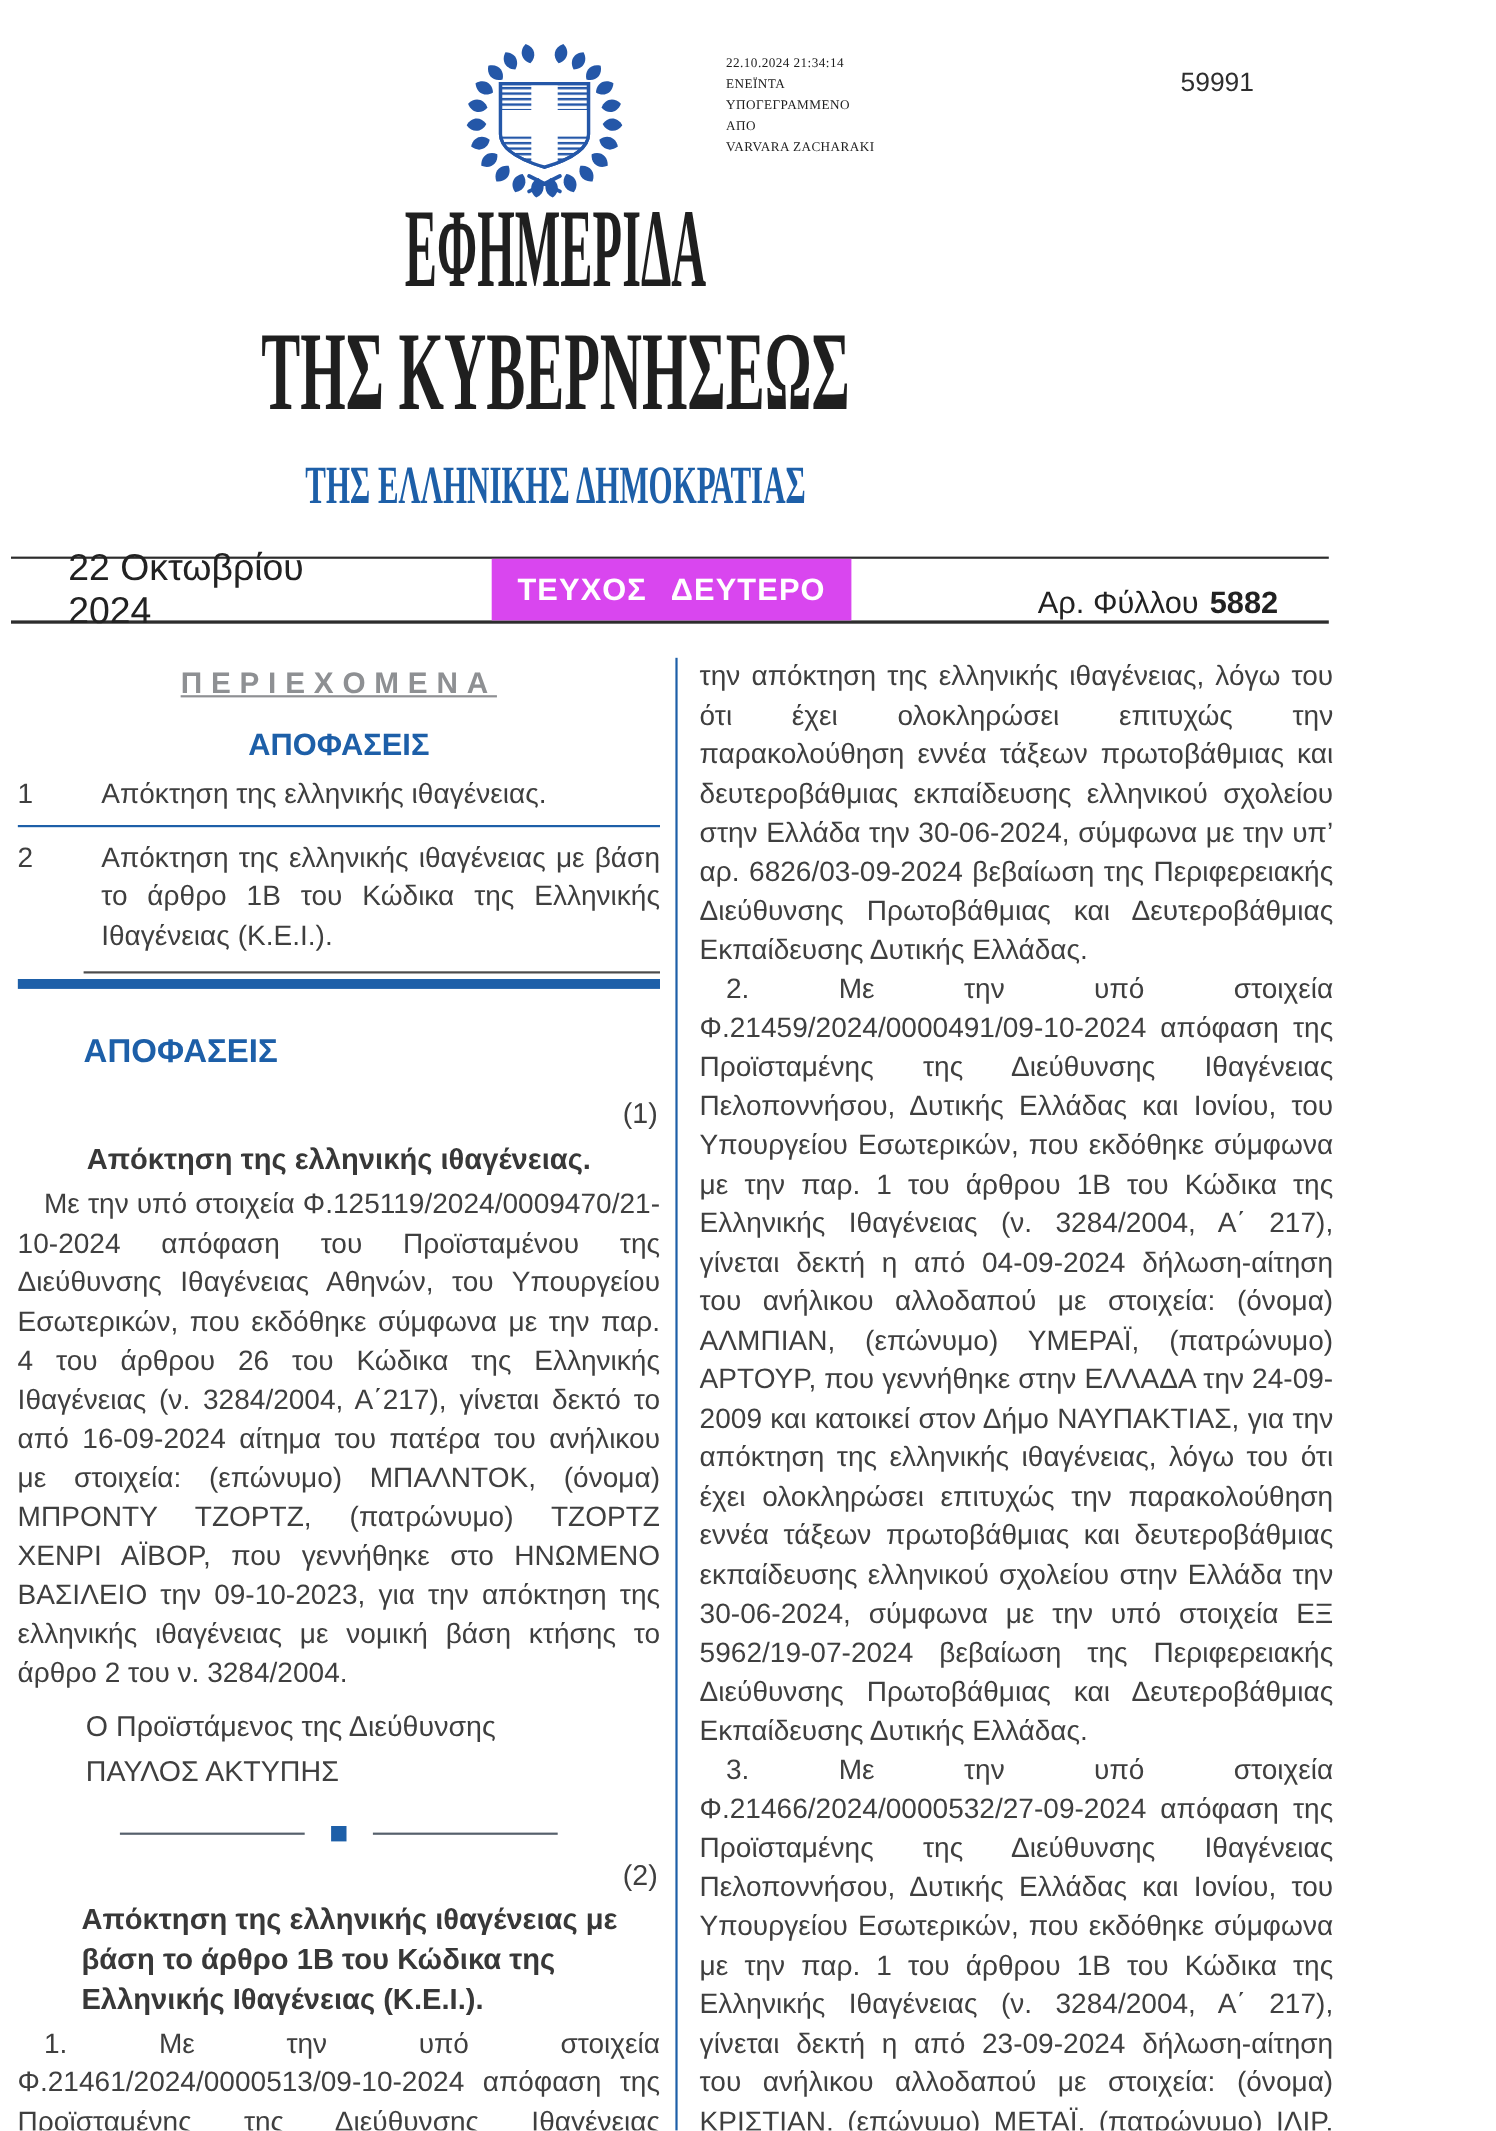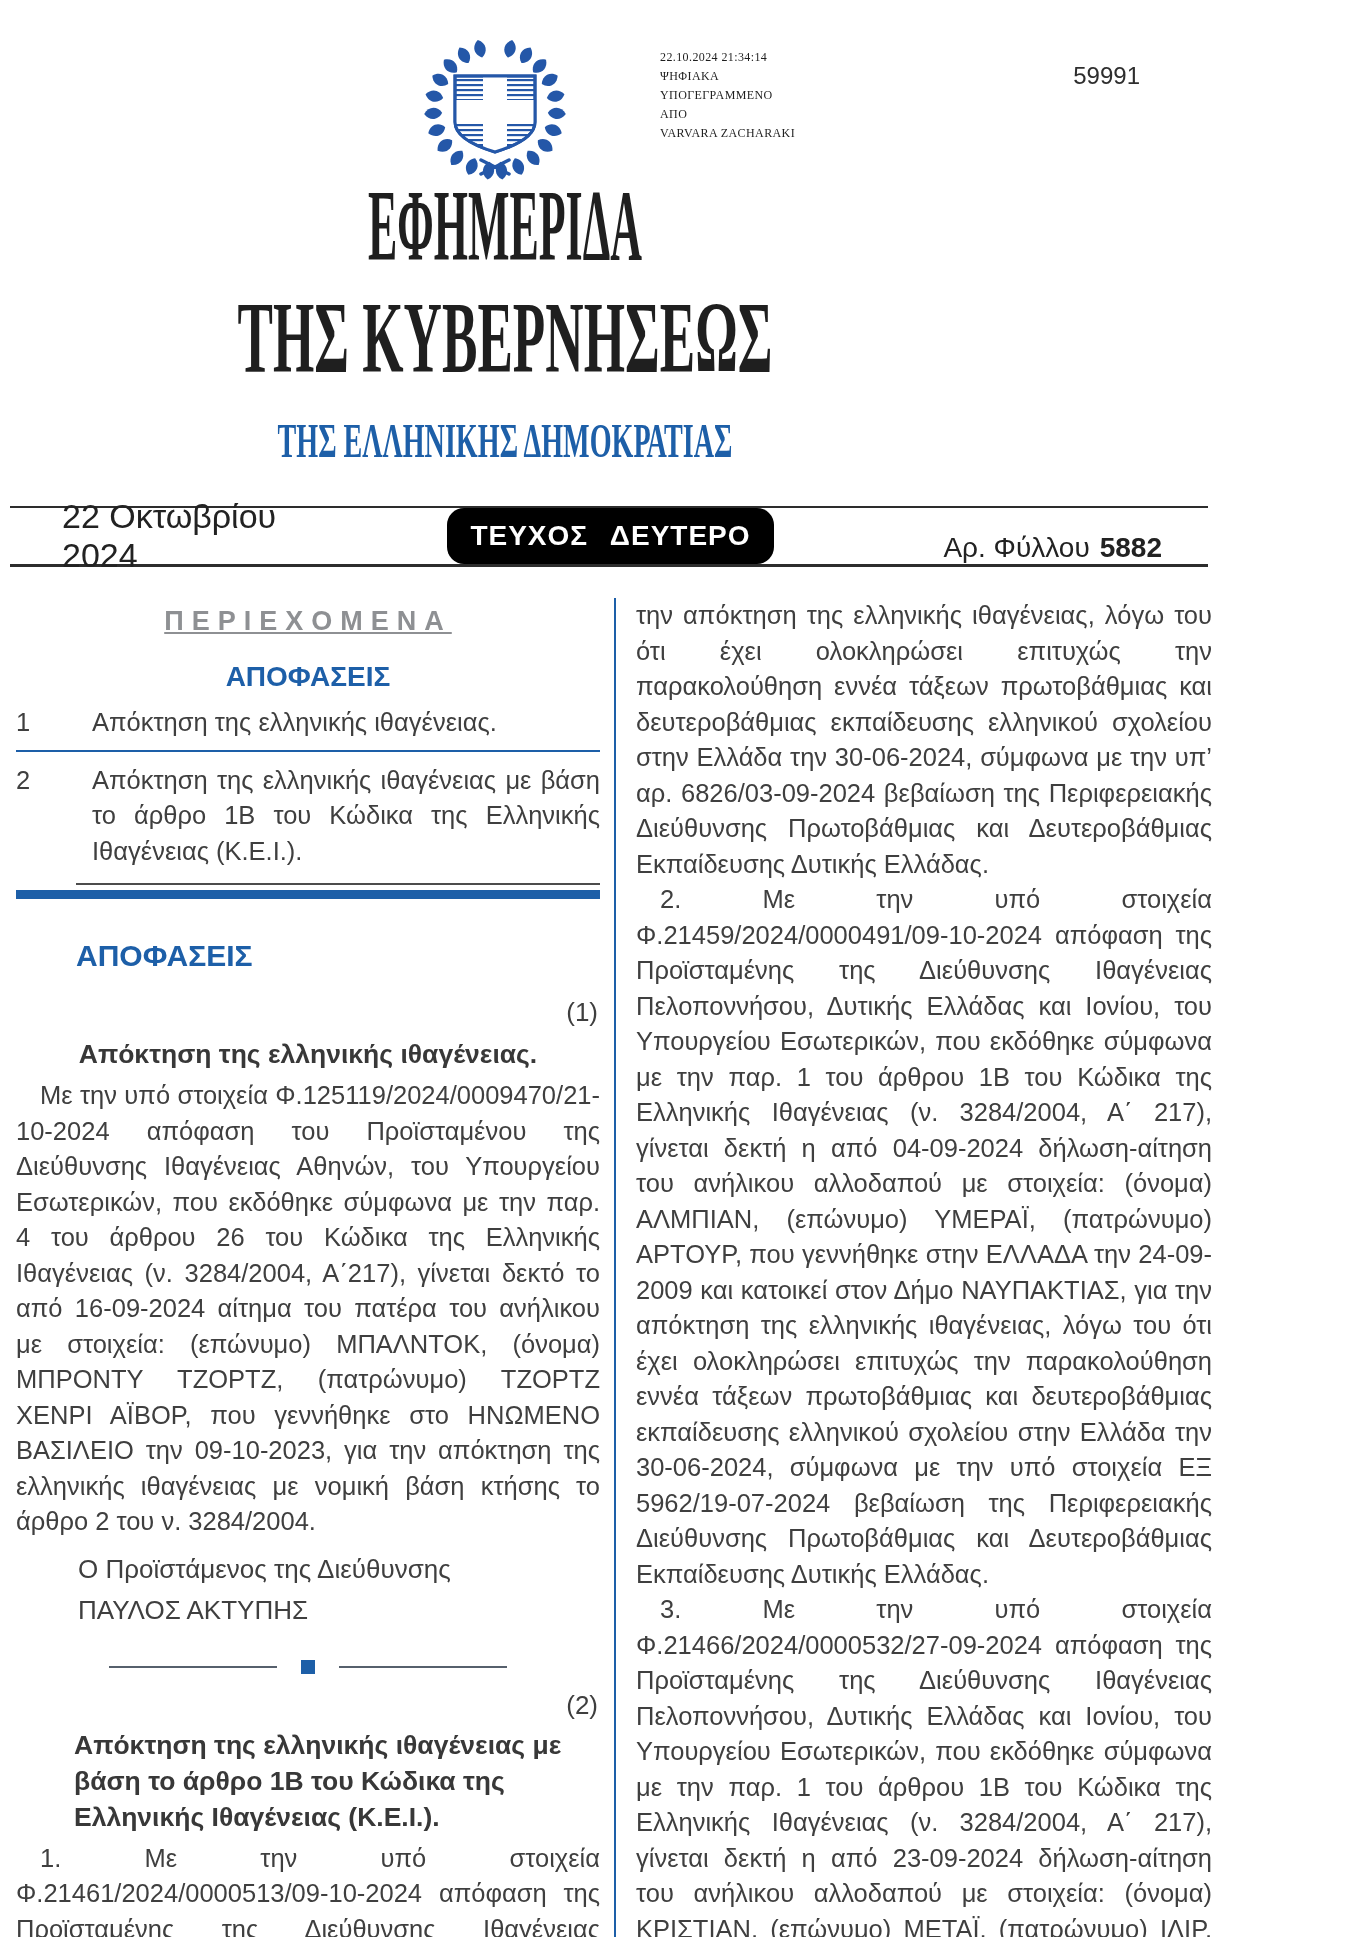--- a/index.html
+++ b/index.html
@@ -12,23 +12,23 @@
             font-size:12px;line-height:19px;color:#1e1e1e;letter-spacing:.4px;}
   .page-num{position:absolute;right:128px;top:62px;width:150px;text-align:right;
             font-size:24px;color:#2e2e2e;}
   .masthead{position:absolute;left:0;top:176px;width:1010px;height:300px;}
 
   
   .issue-bar{position:absolute;left:10px;top:506px;width:1198px;height:56px;
              border-top:2px solid #2d2d2d;border-bottom:3px solid #2d2d2d;}
   .issue-bar .date{position:absolute;left:52px;top:0;height:100%;width:280px;
                    display:flex;align-items:center;justify-content:center;font-size:34px;color:#222;}
-  .issue-type{position:absolute;left:437px;top:0;height:100%;width:327px;background:#000000;
+  .issue-type{position:absolute;left:437px;top:0;height:100%;width:327px;background:#d946ef;
               display:flex;align-items:center;justify-content:center;color:#fff;font-weight:bold;
-              font-size:28px;letter-spacing:1px;word-spacing:14px;border-radius:17px;}
+              font-size:28px;letter-spacing:1px;word-spacing:14px;}
   .issue-sheet{position:absolute;right:46px;top:0;height:100%;display:flex;align-items:flex-end;
                font-size:28px;color:#222;gap:10px;}
   .issue-sheet .num{font-weight:bold;}
 
   
   .col-divider{position:absolute;left:614px;top:598px;width:2px;height:1339px;background:#1d5fa8;}
   .col-left{position:absolute;left:16px;top:598px;width:584px;height:1339px;overflow:hidden;}
   .col-right{position:absolute;left:636px;top:598px;width:576px;height:1339px;overflow:hidden;}
 
   .body-txt{font-size:25.5px;line-height:35.5px;text-align:justify;color:#3f3f3f;}
@@ -106,21 +106,21 @@
         <rect x="30" y="42" width="80" height="76" fill="url(#hl)"></rect>
         <rect x="58" y="40" width="24" height="80" fill="#ffffff"></rect>
         <rect x="28" y="66" width="84" height="24" fill="#ffffff"></rect>
       </g>
       <path d="M30,42 L110,42 L110,88 Q110,106 70,118 Q30,106 30,88 Z" fill="none" stroke="#2457a8" stroke-width="3"></path>
     </g>
   </svg>
 
   <div class="digi-sig">
     <div>22.10.2024 21:34:14</div>
-    <div>ΨΗΦΙΑΚΑ</div>
+    <div>ΕΝΕΪΝΤΑ</div>
     <div>ΥΠΟΓΕΓΡΑΜΜΕΝΟ</div>
     <div>ΑΠΟ</div>
     <div>VARVARA ZACHARAKI</div>
   </div>
 
   <div class="page-num">59991</div>
 
   <svg class="masthead" viewBox="0 0 1010 300" aria-hidden="false">
     <text x="505" y="84" text-anchor="middle" font-family="Liberation Serif, DejaVu Serif, serif" font-weight="bold" font-size="102" fill="#1f1f1f" textLength="274" lengthAdjust="spacingAndGlyphs">ΕΦΗΜΕΡΙΔΑ</text>
     <text x="505" y="196" text-anchor="middle" font-family="Liberation Serif, DejaVu Serif, serif" font-weight="bold" font-size="102" fill="#1f1f1f" textLength="535" lengthAdjust="spacingAndGlyphs">ΤΗΣ ΚΥΒΕΡΝΗΣΕΩΣ</text>

